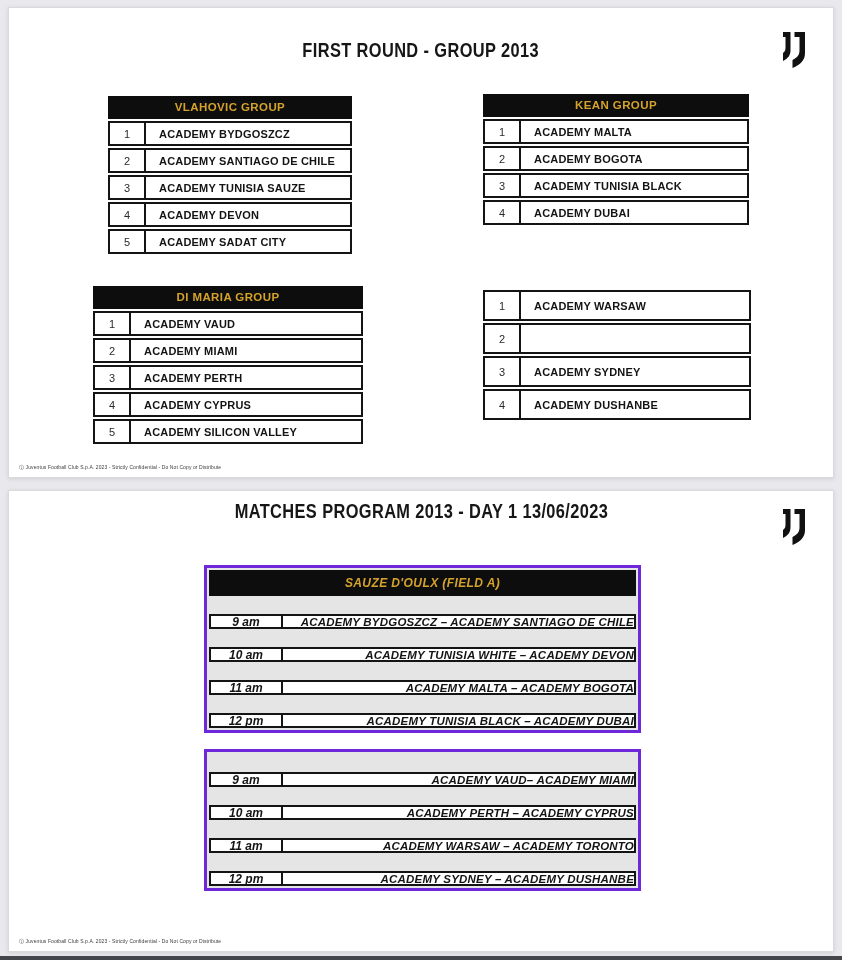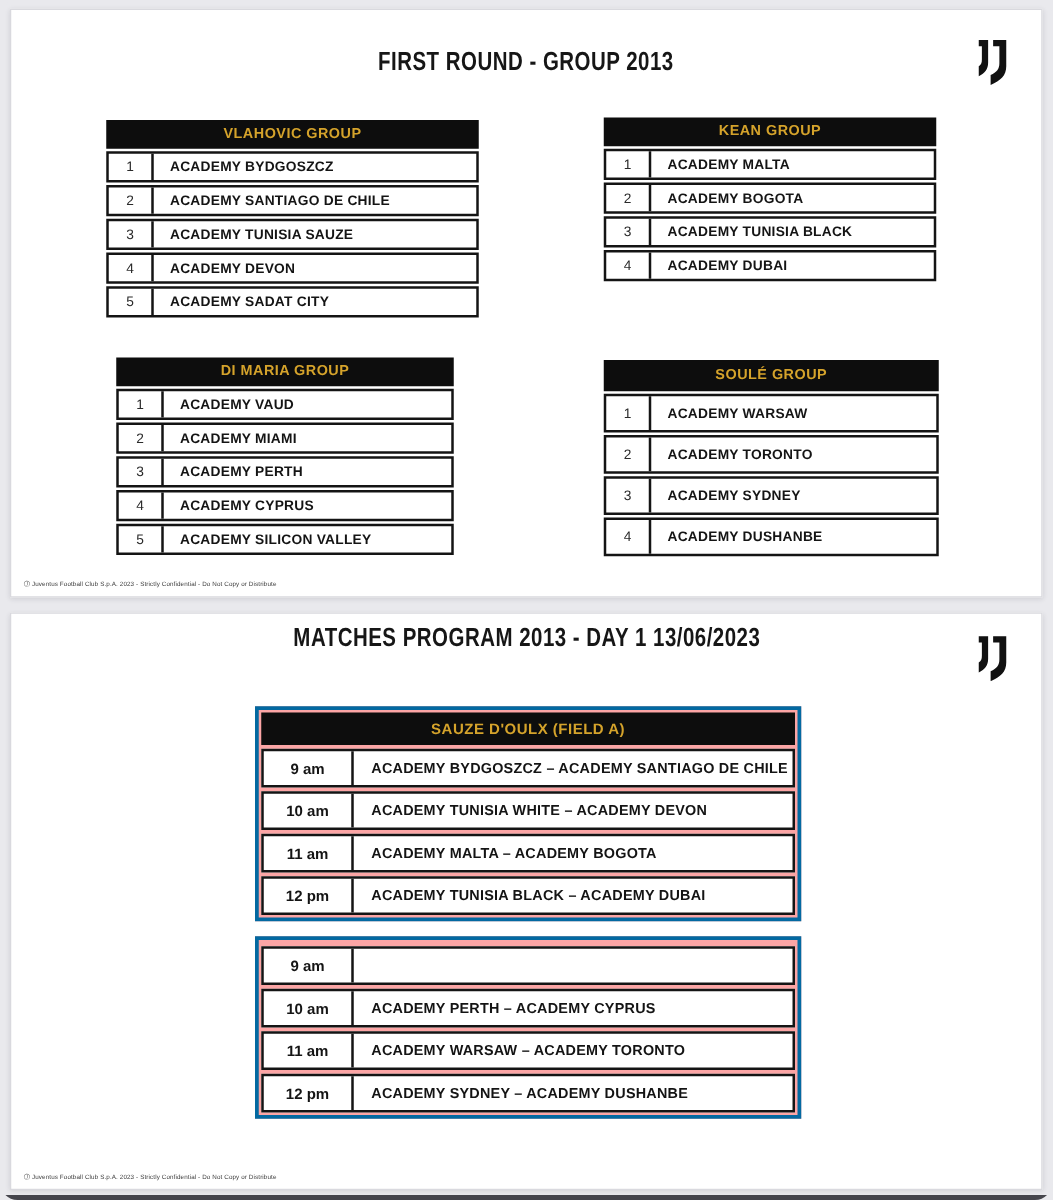--- a/index.html
+++ b/index.html
@@ -6,21 +6,20 @@
   html,body { width: 842px; }
   body {
     font-family: "Liberation Sans", sans-serif;
     background: #e9e9ed;
   }
   .canvas {
     position: relative;
     width: 842px; height: 960px;
     overflow: hidden;
     background: #e9e9ed;
-    border-radius: 14px;
   }
   .page {
     position: absolute;
     left: 8px; width: 826px;
     background: #ffffff;
     border: 1px solid #d9d9de;
     box-shadow: 0 1px 4px rgba(40,40,60,0.14);
   }
   .page-1 { top: 7px;  height: 471px; }
   .page-2 { top: 490px; height: 462px; }
@@ -86,40 +85,42 @@
     font-weight: 700;
     font-size: 11px;
     color: #141414;
     letter-spacing: 0.2px;
     white-space: nowrap;
   }
 
   
   .mtable {
     position: absolute;
-    border: 3px solid #0369a1;
-    background: #fca5a5;
+    border: 3px solid #6d28d9;
+    background: #e5e5e5;
     padding: 2px;
+    font-style: italic;
   }
   .mhead {
     background: #0d0d0d;
     color: #d5a32b;
     font-weight: 700;
     font-size: 12px;
     letter-spacing: 0.4px;
     text-align: center;
     height: 26px;
     line-height: 26px;
   }
   .mrow {
     display: flex;
     border: 2px solid #141414;
-    margin-top: 3px;
-    height: 31px;
+    margin-top: 18px;
+    height: 15px;
     background: #fff;
+    justify-content: space-between;
   }
   .mtime {
     width: 72px;
     flex: 0 0 72px;
     border-right: 2px solid #141414;
     display: flex; align-items: center; justify-content: center;
     font-weight: 700;
     font-size: 12px;
     color: #141414;
   }
@@ -162,21 +163,21 @@
       <span>FIRST ROUND - GROUP 2013</span>
     </div>
 
     <div class="juve-logo">
       <svg viewBox="0 0 52 74" xmlns="http://www.w3.org/2000/svg" fill="#111111">
         <path d="M4 2 h15 v36 c0 11 -5 17 -15 22 v-16 c4 -3 5 -6 5 -11 V12 H4 Z"></path>
         <path d="M27 2 h21 v42 c0 15 -9 23 -25 30 v-16 c10 -5 14 -10 14 -19 V12 h-10 Z"></path>
       </svg>
     </div>
 
-    <div class="gtable" style="left:76px; top:88px; width:298px;">
+    <div class="gtable" style="left:99px; top:88px; width:244px;">
       <div class="ghead">VLAHOVIC GROUP</div>
       <div class="grow">
         <div class="gnum">1</div>
         <div class="gname">ACADEMY BYDGOSZCZ</div>
       </div>
       <div class="grow">
         <div class="gnum">2</div>
         <div class="gname">ACADEMY SANTIAGO DE CHILE</div>
       </div>
       <div class="grow">
@@ -231,28 +232,26 @@
         <div class="gnum">4</div>
         <div class="gname">ACADEMY CYPRUS</div>
       </div>
       <div class="grow">
         <div class="gnum">5</div>
         <div class="gname">ACADEMY SILICON VALLEY</div>
       </div>
     </div>
 
     <div class="gtable" style="left:474px; top:280px; width:268px;">
-      <div class="ghead" style="height:25px; line-height:25px;">SOULÉ GROUP</div>
       <div class="grow grow-tall">
         <div class="gnum">1</div>
         <div class="gname">ACADEMY WARSAW</div>
       </div>
       <div class="grow grow-tall">
         <div class="gnum">2</div>
-        <div class="gname">ACADEMY TORONTO</div>
       </div>
       <div class="grow grow-tall">
         <div class="gnum">3</div>
         <div class="gname">ACADEMY SYDNEY</div>
       </div>
       <div class="grow grow-tall">
         <div class="gnum">4</div>
         <div class="gname">ACADEMY DUSHANBE</div>
       </div>
     </div>
@@ -289,20 +288,21 @@
       </div>
       <div class="mrow">
         <div class="mtime">12 pm</div>
         <div class="mfix">ACADEMY TUNISIA BLACK – ACADEMY DUBAI</div>
       </div>
     </div>
 
     <div class="mtable" style="left:195px; top:258px; width:437px;">
       <div class="mrow">
         <div class="mtime">9 am</div>
+        <div class="mfix">ACADEMY VAUD– ACADEMY MIAMI</div>
       </div>
       <div class="mrow">
         <div class="mtime">10 am</div>
         <div class="mfix">ACADEMY PERTH – ACADEMY CYPRUS</div>
       </div>
       <div class="mrow">
         <div class="mtime">11 am</div>
         <div class="mfix">ACADEMY WARSAW – ACADEMY TORONTO</div>
       </div>
       <div class="mrow">

